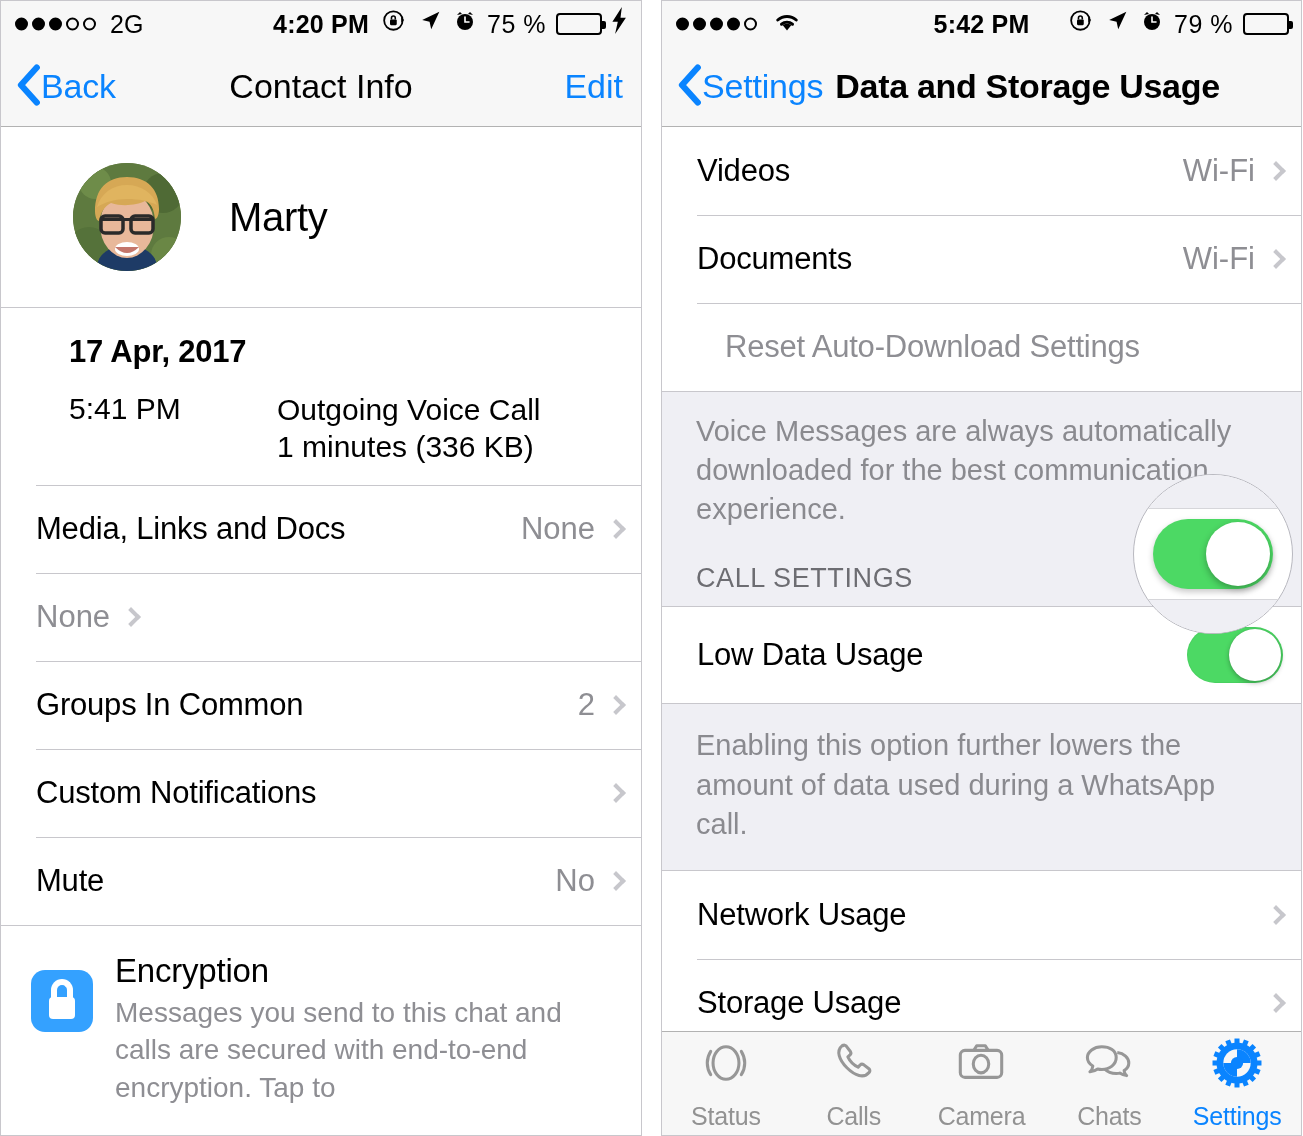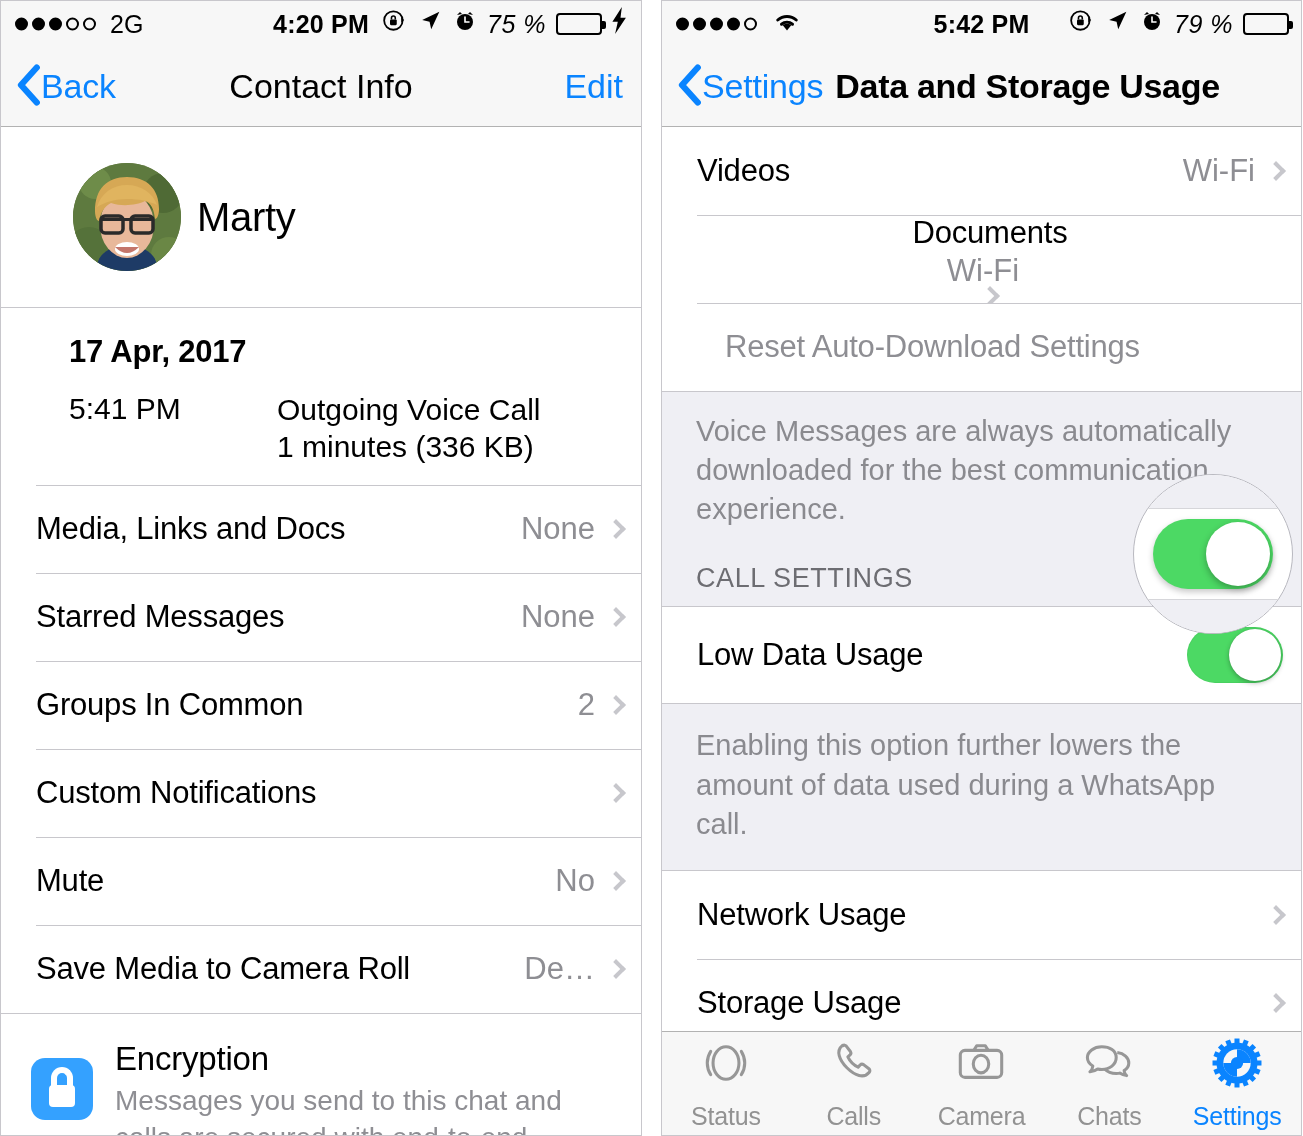--- a/index.html
+++ b/index.html
@@ -32,21 +32,21 @@
     font-size: 26px;
     color: #000;
   }
   .sb-left  { position: absolute; left: 14px; top: 50%; transform: translateY(-50%); display: flex; align-items: center; gap: 9px; }
   .sb-mid   { position: absolute; left: 50%; top: 50%; transform: translate(-50%,-50%); font-weight: bold; font-size: 25px; letter-spacing: .2px;}
   .sb-right { position: absolute; right: 12px; top: 50%; transform: translateY(-50%); display: flex; align-items: center; gap: 10px; }
   .dots { display: flex; align-items: center; gap: 4px; }
   .dot { width: 13px; height: 13px; border-radius: 50%; border: 2px solid #000; }
   .dot.filled { background: #000; }
   .net-label { font-size: 25px; margin-left: 5px; }
-  .pct { font-size: 25px; letter-spacing: .5px; font-style: italic; }
+  .pct { font-size: 25px; letter-spacing: .5px; }
   .battery { width: 46px; height: 22px; border: 2px solid #000; border-radius: 4px; position: relative; padding: 2px; }
   .battery::after { content:""; position:absolute; right:-6px; top:6px; width:4px; height:8px; background:#000; border-radius:0 2px 2px 0; }
   .battery .fill { height: 100%; border-radius: 1px; }
 
   
   .navbar {
     height: 80px;
     background: #f7f7f7;
     border-bottom: 1px solid #b2b2b2;
     position: relative;
@@ -78,21 +78,21 @@
     border-top: 4px solid #c7c7cc;
     border-right: 4px solid #c7c7cc;
     transform: rotate(45deg);
     flex: 0 0 auto;
   }
 
   
   .contact-head { display: flex; align-items: center; height: 180px; padding-left: 72px; background: #fff; }
   .avatar { width: 108px; height: 108px; border-radius: 50%; overflow: hidden; position: relative; flex: 0 0 auto; background: #6f7f4a; }
   .avatar svg { display:block; width:100%; height:100%; }
-  .contact-name { font-size: 40px; color: #000; margin-left: 16px; letter-spacing: -0.3px; }
+  .contact-name { font-size: 40px; color: #000; margin-left: 48px; letter-spacing: -0.3px; }
 
   .call-block { border-top: 1px solid #c8c7cc; padding: 26px 0 20px 0; background:#fff; }
   .call-date { font-size: 31px; font-weight: bold; color: #000; padding-left: 68px; margin-bottom: 22px; letter-spacing: -0.2px;}
   .call-row { display: flex; padding-left: 68px; }
   .call-time { font-size: 30px; color: #000; width: 208px; }
   .call-detail { font-size: 30px; color: #000; line-height: 1.22; }
 
   .enc-block { display: flex; align-items: flex-start; padding: 26px 18px 0 0; border-top: 1px solid #c8c7cc; background:#fff; }
   .enc-icon { width: 62px; height: 62px; border-radius: 14px; background: #34a1ff; margin: 18px 22px 0 30px; flex: 0 0 auto; position: relative; }
   .enc-icon .lock-body { position: absolute; left: 50%; transform: translateX(-50%); bottom: 13px; width: 26px; height: 22px; background: #fff; border-radius: 4px; }
@@ -265,45 +265,38 @@
 
       <div id="left-rows">
           <div class="row" style="height: 88px;">
             <div class="sep"></div>
             <div class="row-label">Media, Links and Docs</div>
             <div class="row-value">None</div>
             <div class="disclosure"></div>
           </div>
           <div class="row" style="height: 88px;">
             <div class="sep"></div>
-            <div class="row-label">Starred Messages</div>
             <div class="row-value">None</div>
             <div class="disclosure"></div>
           </div>
           <div class="row" style="height: 88px;">
             <div class="sep"></div>
             <div class="row-label">Groups In Common</div>
             <div class="row-value">2</div>
             <div class="disclosure"></div>
           </div>
           <div class="row" style="height: 88px;">
             <div class="sep"></div>
             <div class="row-label">Custom Notifications</div>
             <div class="disclosure"></div>
           </div>
           <div class="row" style="height: 88px;">
             <div class="sep"></div>
             <div class="row-label">Mute</div>
             <div class="row-value">No</div>
-            <div class="disclosure"></div>
-          </div>
-          <div class="row" style="height: 88px;">
-            <div class="sep"></div>
-            <div class="row-label">Save Media to Camera Roll</div>
-            <div class="row-value">De…</div>
             <div class="disclosure"></div>
           </div>
         </div>
 
       <div class="enc-block">
         <div class="enc-icon">
           <span class="lock-shackle"></span>
             <span class="lock-body"></span>
         </div>
         <div class="enc-texts">
@@ -378,21 +371,21 @@
       </div>
     </div>
 
     <div class="scroll">
       <div id="right-autodownload" class="group" style="border-top:none;">
           <div class="row" style="height: 88px;">
             <div class="row-label">Videos</div>
             <div class="row-value">Wi-Fi</div>
             <div class="disclosure"></div>
           </div>
-          <div class="row" style="height: 88px; flex-direction: column;">
+          <div class="row" style="height: 88px;">
             <div class="sep"></div>
             <div class="row-label">Documents</div>
             <div class="row-value">Wi-Fi</div>
             <div class="disclosure"></div>
           </div>
           <div class="row" style="height: 88px;">
             <div class="sep"></div>
             <div class="row-label" style="color: rgb(142, 142, 147); margin-left: 28px;">Reset Auto-Download Settings</div>
           </div>
         </div>

